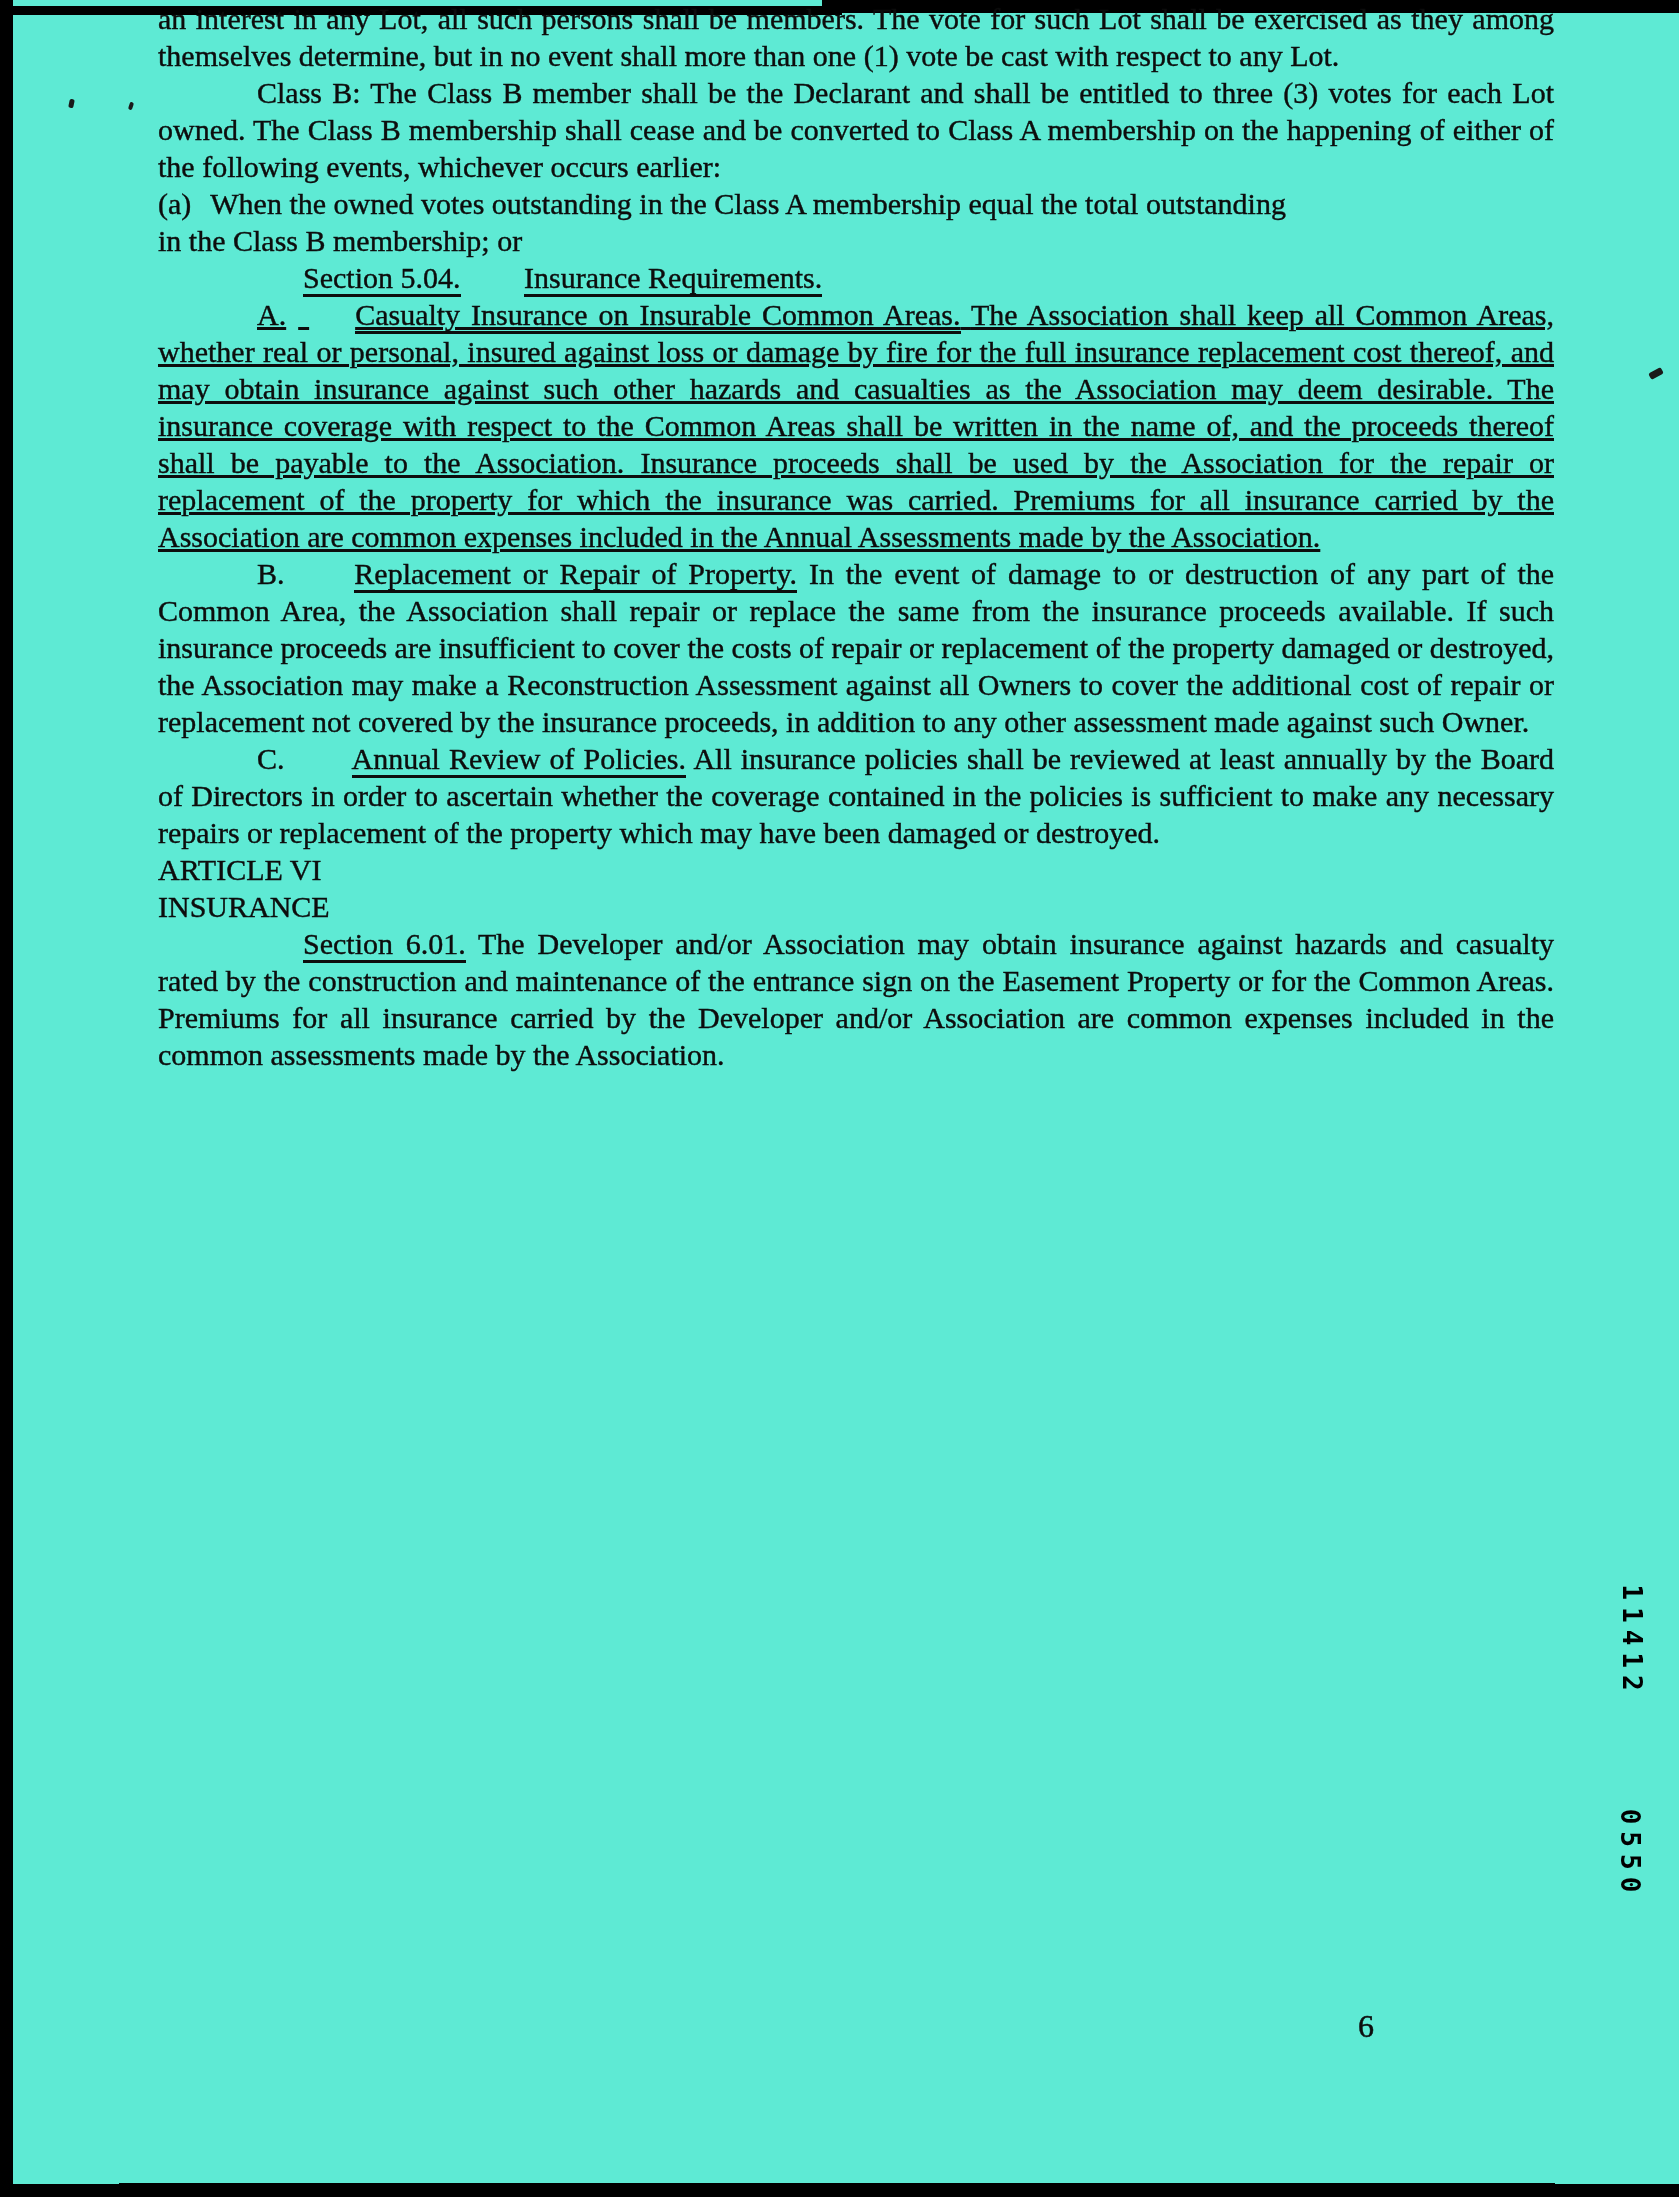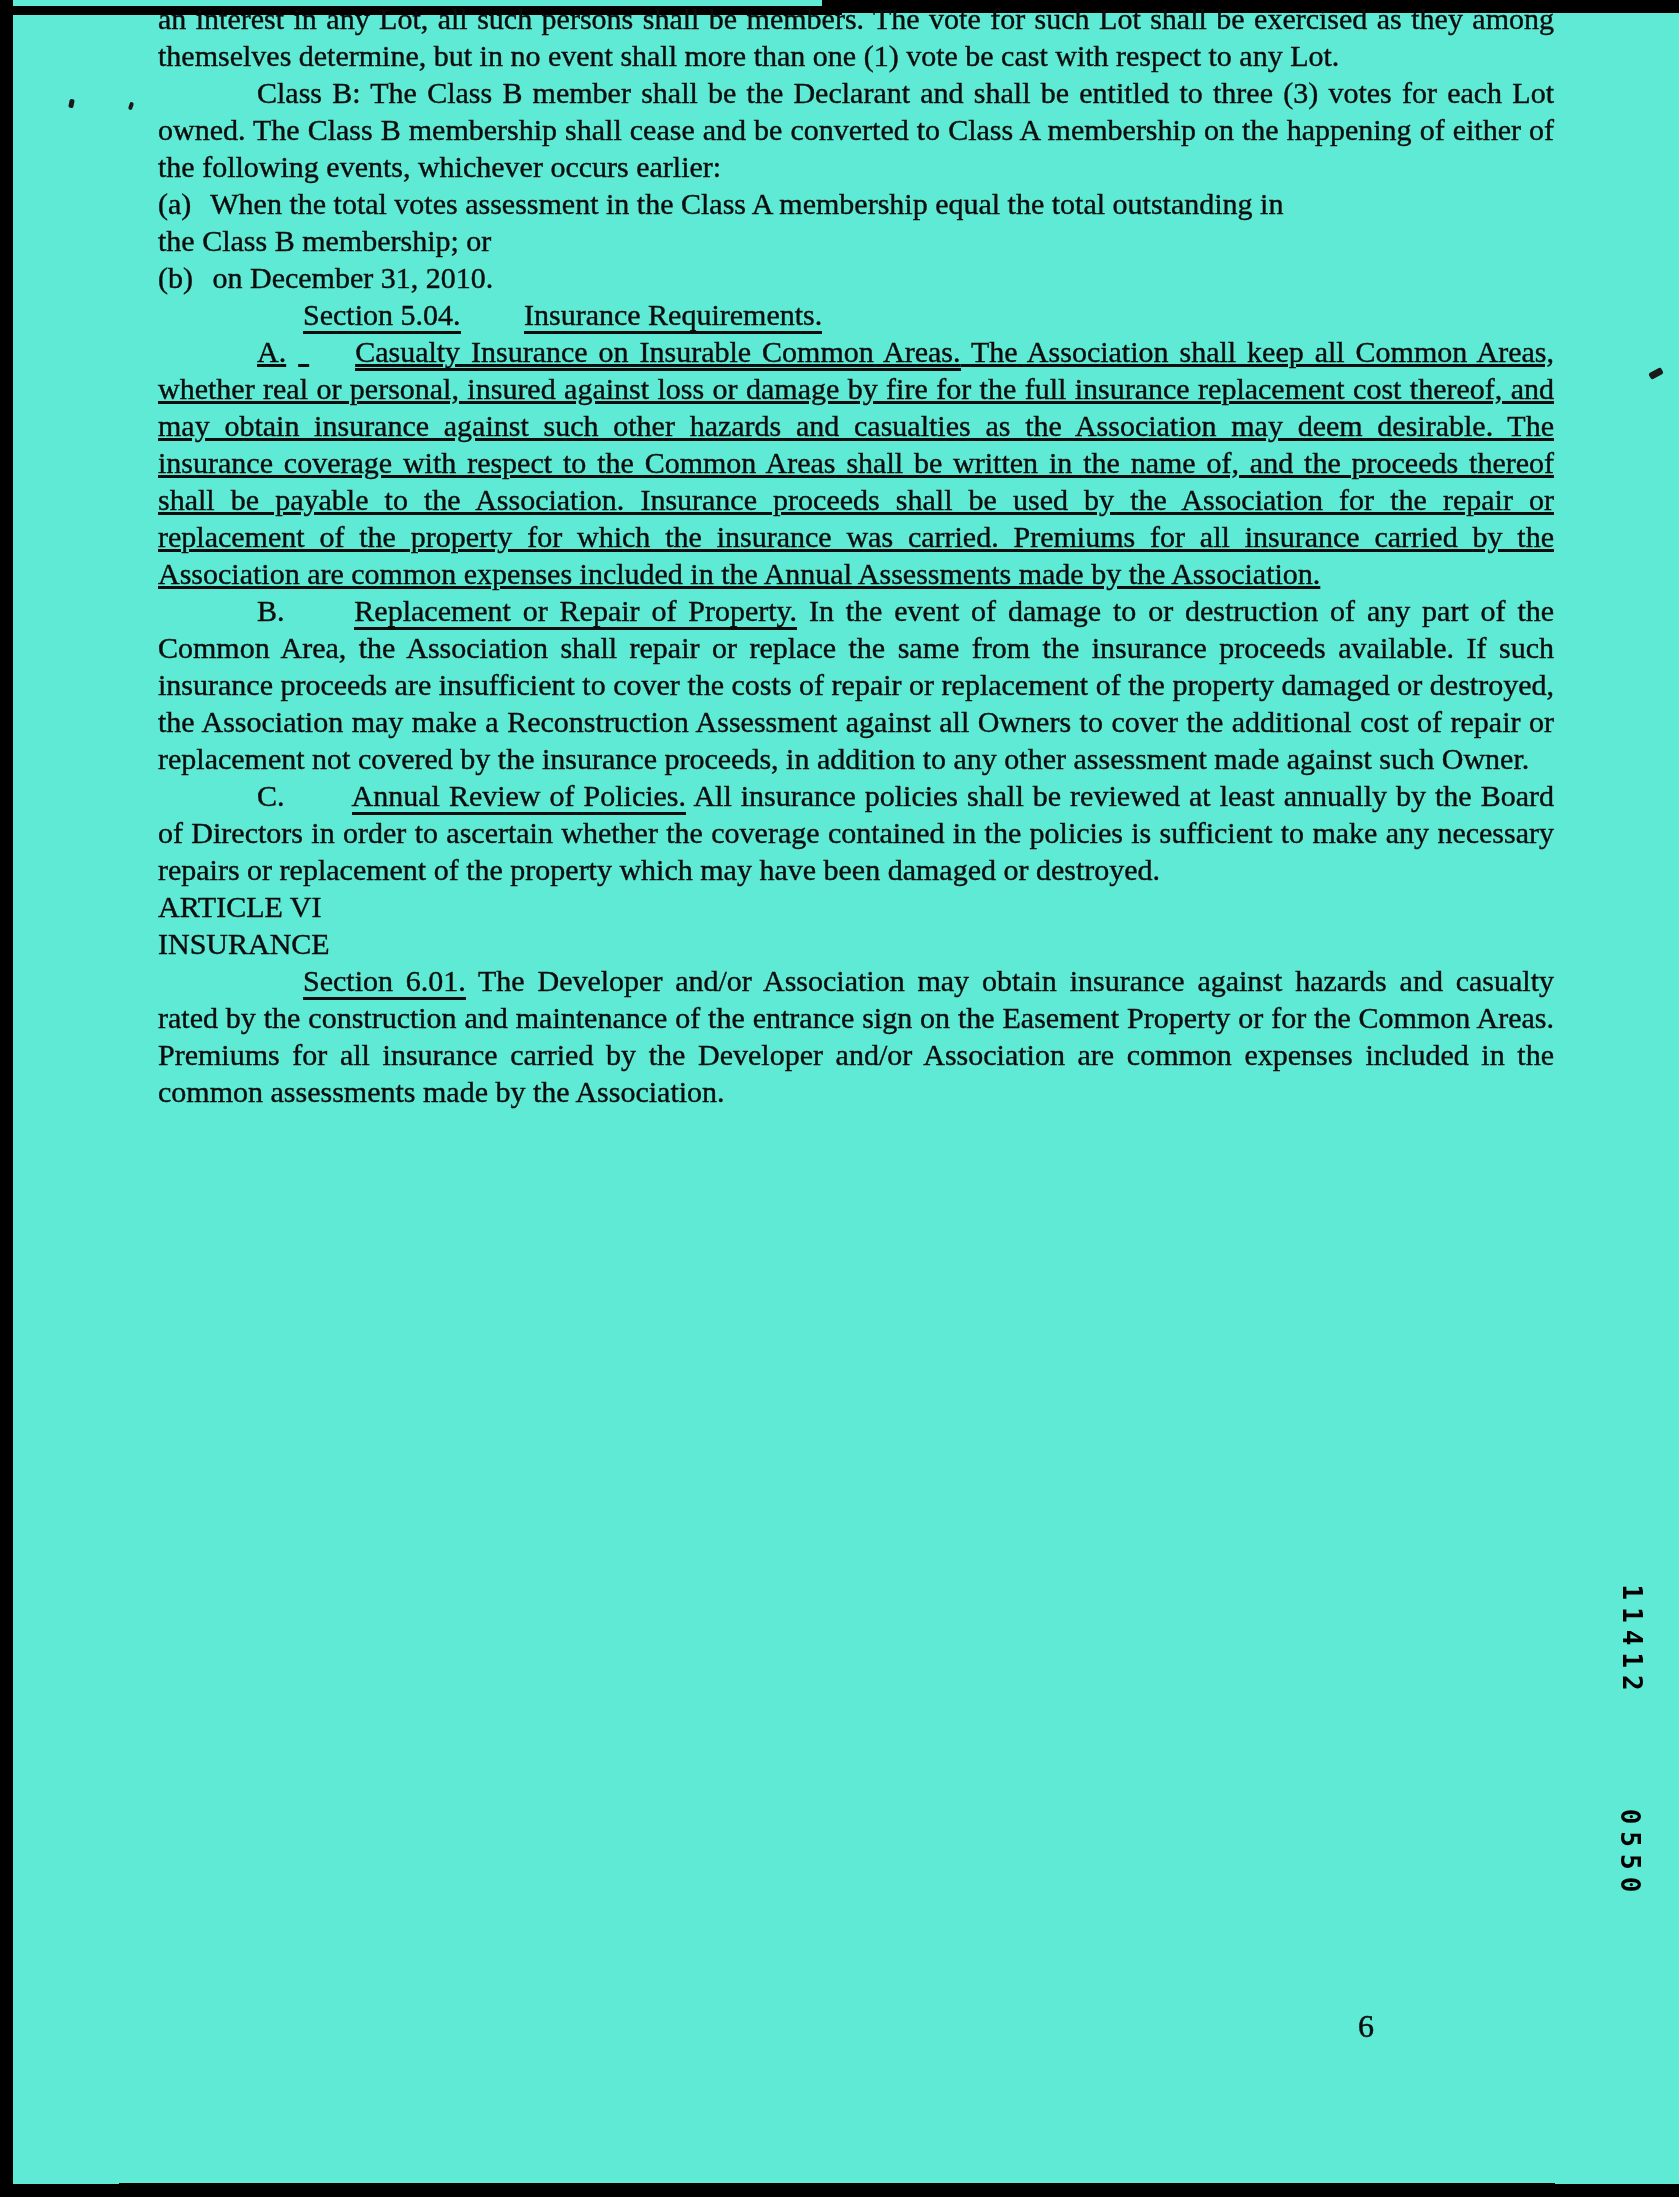--- a/index.html
+++ b/index.html
@@ -88,27 +88,23 @@
   <div class="speck s3"></div>
 
   <div class="content">
 
     <p class="p1 just">an interest in any Lot, all such persons shall be members.  The vote for such Lot shall be exercised as they among themselves determine, but in no event shall more than one (1) vote be cast with respect to any Lot.</p>
 
     <p class="p2 just ind">Class B:  The Class B member shall be the Declarant and shall be entitled to three (3) votes for each Lot owned.  The Class B membership shall cease and be converted to Class A membership on the happening of either of the following events, whichever occurs  earlier:</p>
 
     <p class="li-a list-item">
       <span class="marker">(a)</span>
-      <span>When the total votes assessment in the Class A membership equal the total outstanding in the Class B membership; or</span>
+      <span>When the owned votes outstanding in the Class A membership equal the total outstanding in the Class B membership; or</span>
     </p>
 
-    <p class="li-b list-item">
-      <span class="marker">(b)</span>
-      <span>on December 31, 2010.</span>
-    </p>
 
 
     <p class="s504 ind">
       <span class="u label-gap">Section 5.04.</span>
       <span class="u">Insurance  Requirements.</span>
     </p>
 
     <p class="pA just ind">
       <span class="marker">A.</span>
       <span class="u">Casualty Insurance on Insurable Common Areas.</span>

